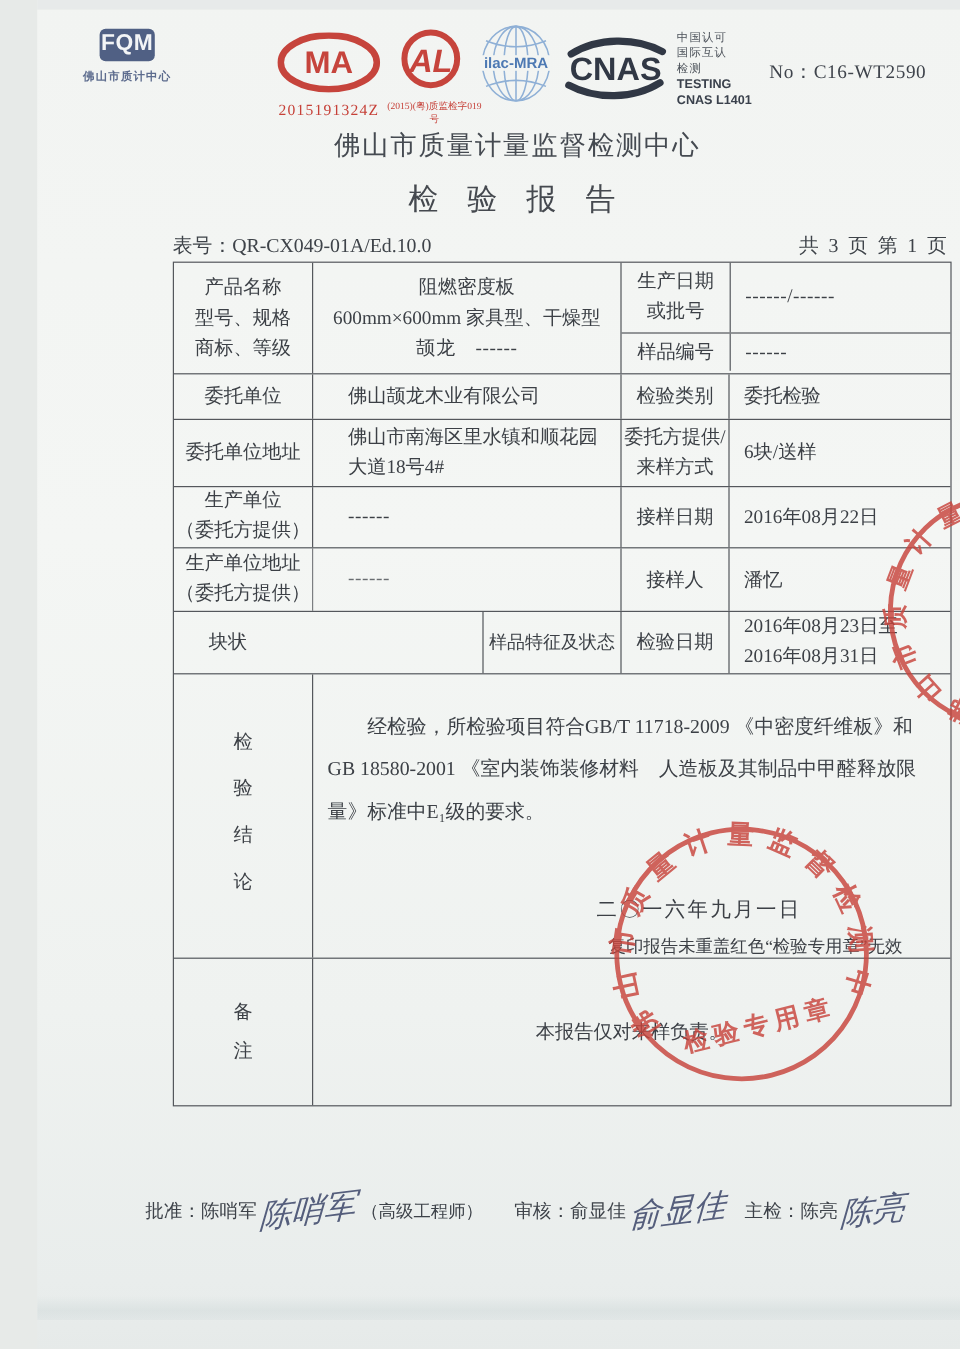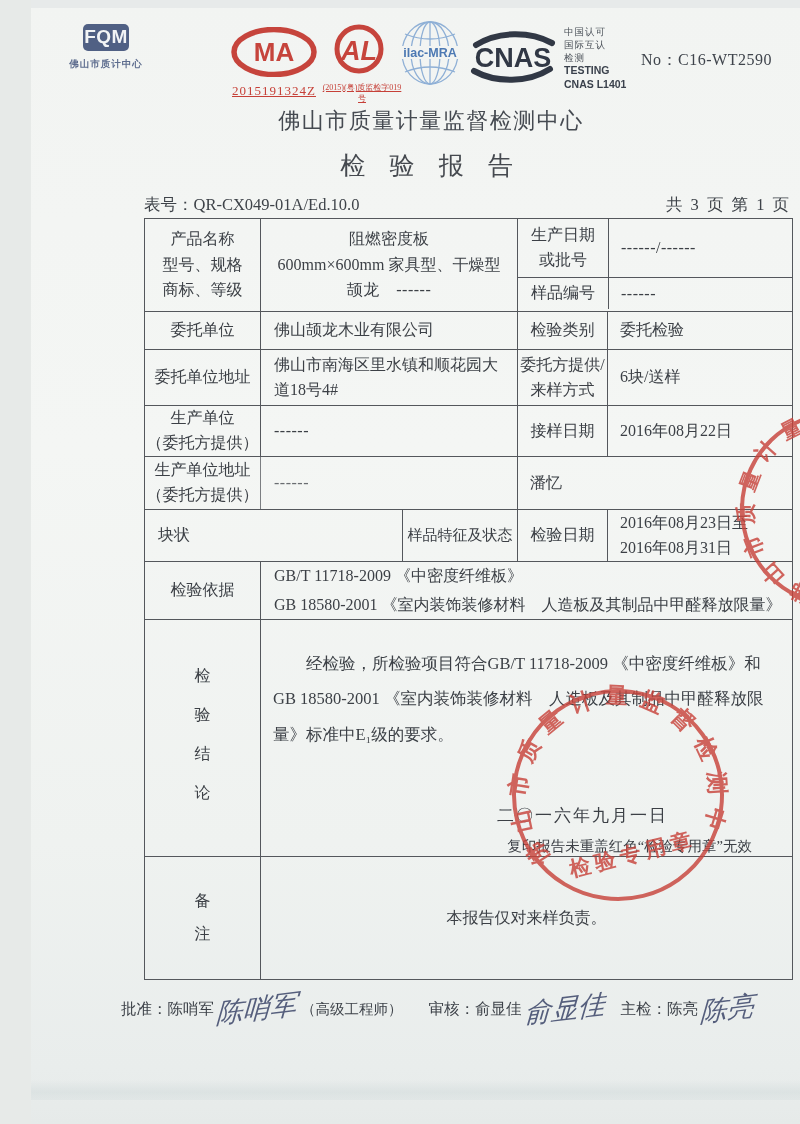--- a/index.html
+++ b/index.html
@@ -12,21 +12,21 @@
     margin-left:31px;
   }
   .streak { position:absolute; left:0; width:100%; pointer-events:none; }
 
   
   .hdr-item { position:absolute; text-align:center; }
   .fqm-box { width:46px; height:27px; margin:0 auto; background:#506084; border-radius:5px;
              color:#f2f4f6; font-family:"Liberation Sans",sans-serif; font-weight:bold;
              font-size:19px; line-height:26px; letter-spacing:0.5px; }
   .fqm-cap { margin-top:7px; font-size:9.5px; color:#5d6c8e; letter-spacing:1px; font-weight:bold; }
-  .logo-cap-red { margin-top:2px; color:#c64038; font-size:13px; letter-spacing:1px;text-decoration:underline; }
+  .logo-cap-red { margin-top:2px; color:#c64038; font-size:13px; letter-spacing:1px; }
   .logo-cap-red.tiny { font-size:8px; letter-spacing:0; }
   .cnas-side { font-family:"Liberation Sans",sans-serif; text-align:left; color:#4a5058; }
   .cnas-side .cn { font-size:9.5px; line-height:1.35; letter-spacing:1px; }
   .cnas-side .en { font-size:10.5px; font-weight:bold; color:#3a414c; line-height:1.3; }
   .report-no { position:absolute; left:610px; top:50px; font-size:16px; color:#3f444c; letter-spacing:0.5px; }
 
   .doc-title { position:absolute; top:106px; width:100%; text-align:center;
                font-size:22px; letter-spacing:1.5px; color:#454a51; }
   .doc-subtitle { position:absolute; top:149px; width:100%; text-align:center;
                   font-size:25px; letter-spacing:9px; color:#45494f; }
@@ -35,21 +35,21 @@
   .meta-right { position:absolute; right:2px; top:0; letter-spacing:2px; }
 
   
   .rtable { position:absolute; left:113px; top:218px; width:649px; border:1.4px solid #54575c; }
   .trow { display:flex; border-top:1.2px solid #54575c; align-items:stretch; }
   .trow:first-child { border-top:none; }
   .cell { border-left:1.2px solid #54575c; display:flex; flex-direction:column;
           justify-content:center; font-size:16px; color:#3c4046; }
   .cell:first-child { border-left:none; }
   .c1 { width:115px; align-items:center; text-align:center; }
-  .c2 { width:257px; padding-left:13px; }
+  .c2 { width:257px; padding-left:29px; }
   .c3 { width:90px; align-items:center; text-align:center; }
   .c4 { flex:1; padding-left:12px; }
   .center2 { align-items:center; text-align:center; padding-left:0; }
   .rgroup { flex:1; display:flex; flex-direction:column; border-left:1.2px solid #54575c; }
   .rsub { display:flex; flex:none; }
   .rsub + .rsub { border-top:1.2px solid #54575c; }
   .rsub .c3:first-child { border-left:none; }
   .lh { line-height:1.55; }
   .vlabel { display:flex; flex-direction:column; justify-content:space-evenly; align-items:center; }
   .dash { letter-spacing:0.5px; }
@@ -195,40 +195,34 @@
       <div class="cell c3">接样日期</div>
       <div class="cell c4">2016年08月22日</div>
     </div>
 
     <div class="trow" style="height:53px;">
       <div class="cell c1 lh">
         <span>生产单位地址</span>
         <span>（委托方提供）</span>
       </div>
       <div class="cell c2 dash" style="opacity:.75;">------</div>
+      <div class="cell c3">接样人</div>
       <div class="cell c4">潘忆</div>
     </div>
 
     <div class="trow" style="height:52px;">
       <div class="cell c2">块状</div>
       <div class="cell c1" style="font-size:15px;">样品特征及状态</div>
       <div class="cell c3">检验日期</div>
       <div class="cell c4 lh">
         <span>2016年08月23日至</span>
         <span>2016年08月31日</span>
       </div>
     </div>
 
-    <div class="trow" style="height:58px;">
-      <div class="cell c1">检验依据</div>
-      <div class="cell r7v" style="flex:1; border-left:1.2px solid #54575c;">
-        <span>GB/T 11718-2009 《中密度纤维板》</span>
-        <span>GB 18580-2001 《室内装饰装修材料　人造板及其制品中甲醛释放限量》</span>
-      </div>
-    </div>
 
     <div class="trow" style="height:237px;">
       <div class="cell c1 vlabel" style="padding:28px 0 34px 0;">
         <span>检</span>
         <span>验</span>
         <span>结</span>
         <span>论</span>
       </div>
       <div class="cell concl-cell" style="flex:1; border-left:1.2px solid #54575c; justify-content:flex-start;">
         <div class="concl-p">经检验，所检验项目符合GB/T 11718-2009 《中密度纤维板》和GB 18580-2001 《室内装饰装修材料　人造板及其制品中甲醛释放限量》标准中E₁级的要求。</div>

